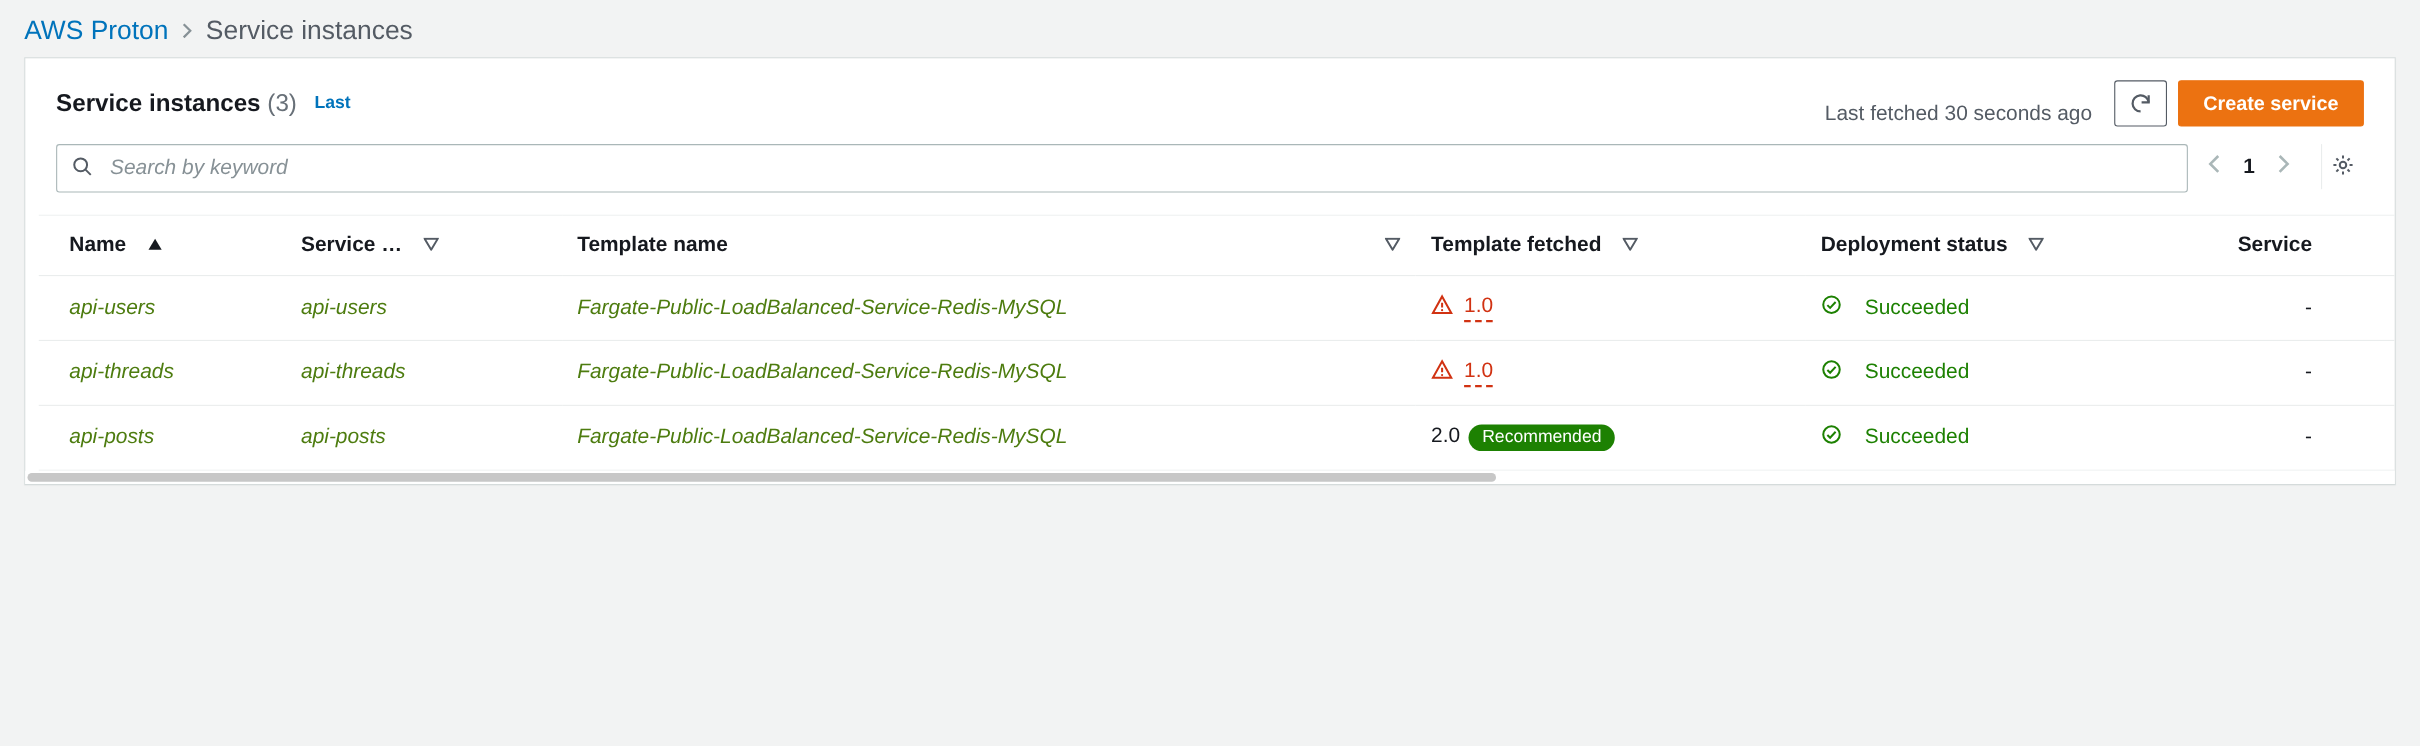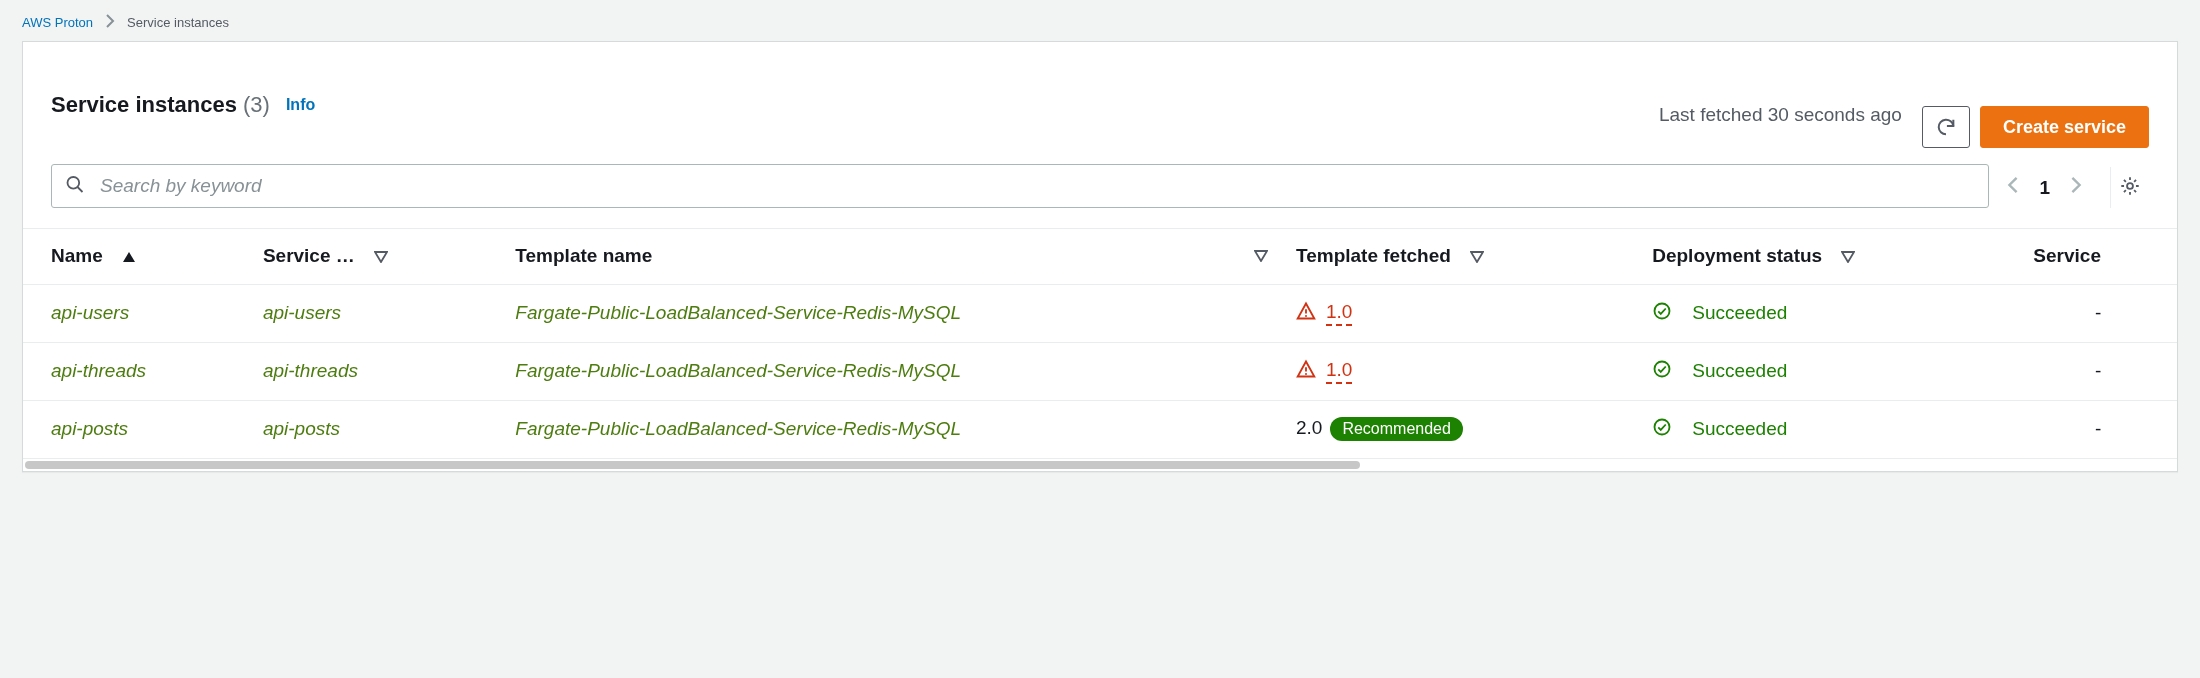--- a/index.html
+++ b/index.html
@@ -4,21 +4,21 @@
   <style>
     * { box-sizing: border-box; margin: 0; padding: 0; }
     body {
       font-family: "Amazon Ember", "Helvetica Neue", Arial, sans-serif;
       background: #f2f3f3;
       color: #16191f;
       font-size: 14px;
     }
     .breadcrumb {
       padding: 14px 22px 10px;
-      font-size: 13px;
+      font-size: 24px;
       display: flex;
       align-items: center;
       gap: 12px;
     }
     .breadcrumb a { color: #0073bb; text-decoration: none; }
     .breadcrumb .sep { color: #879196; }
     .breadcrumb .current { color: #545b64; }
     .panel {
       margin: 0 22px 22px;
       background: #fff;
@@ -57,31 +57,30 @@
       background: #fff;
       border-radius: 3px;
       font-size: 18px;
       font-weight: 700;
       padding: 0 22px;
       cursor: pointer;
       display: inline-flex;
       align-items: center;
       justify-content: center;
       color: #545b64;
-      margin-top: 44px;
     }
     .btn.icon-only { width: 48px; padding: 0; }
     .btn-primary {
       background: #ec7211;
       border-color: #ec7211;
       color: #fff;
     }
     .toolbar-row {
       display: flex;
-      align-items: flex-end;
+      align-items: flex-start;
       padding: 4px 28px 20px;
       gap: 18px;
     }
     .search-wrap {
       flex: 1;
       position: relative;
     }
     .search-input {
       width: 100%;
       height: 44px;
@@ -113,20 +112,21 @@
       border: none;
       background: none;
       cursor: pointer;
       padding: 8px;
       color: #545b64;
       border-left: 1px solid #eaeded;
       margin-left: 8px;
     }
     .table-scroll{
        overflow-x:auto;
+       margin-left:12px;
     }
     table {
       width: 100%;
       min-width: 1500px;
       border-collapse: collapse;
     }
     th {
       text-align: left;
       font-size: 19px;
       font-weight: 700;
@@ -201,21 +201,21 @@
   <span class="current">Service instances</span>
 </div>
 
 <div class="panel">
 
   <div class="panel-header">
     <span class="panel-title">
       <span>Service instances</span>
       <span class="panel-count">(3)</span>
     </span>
-    <a href="#" class="info-link">Info</a>
+    <a href="#" class="info-link">Last</a>
     <span class="spacer"></span>
     <span class="last-fetched">Last fetched 30 seconds ago</span>
     <button class="btn icon-only">
       <svg width="22" height="22" viewBox="0 0 24 24">
         <path d="M20 11A8 8 0 1 0 12 20" stroke="#545b64" stroke-width="2.2" fill="none"></path>
         <path d="M20 4v7h-7" stroke="#545b64" stroke-width="2.2" fill="none"></path>
       </svg>
     </button>
     <button class="btn btn-primary">Create service</button>
   </div>

